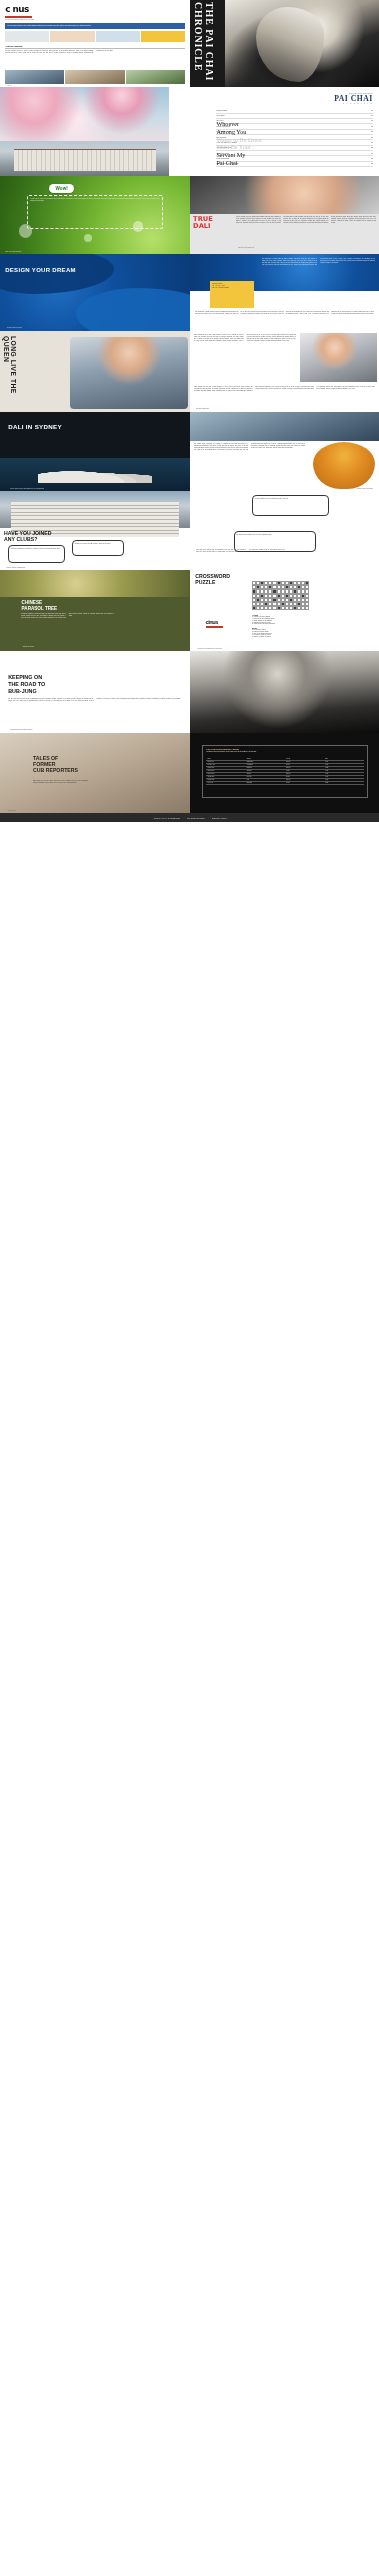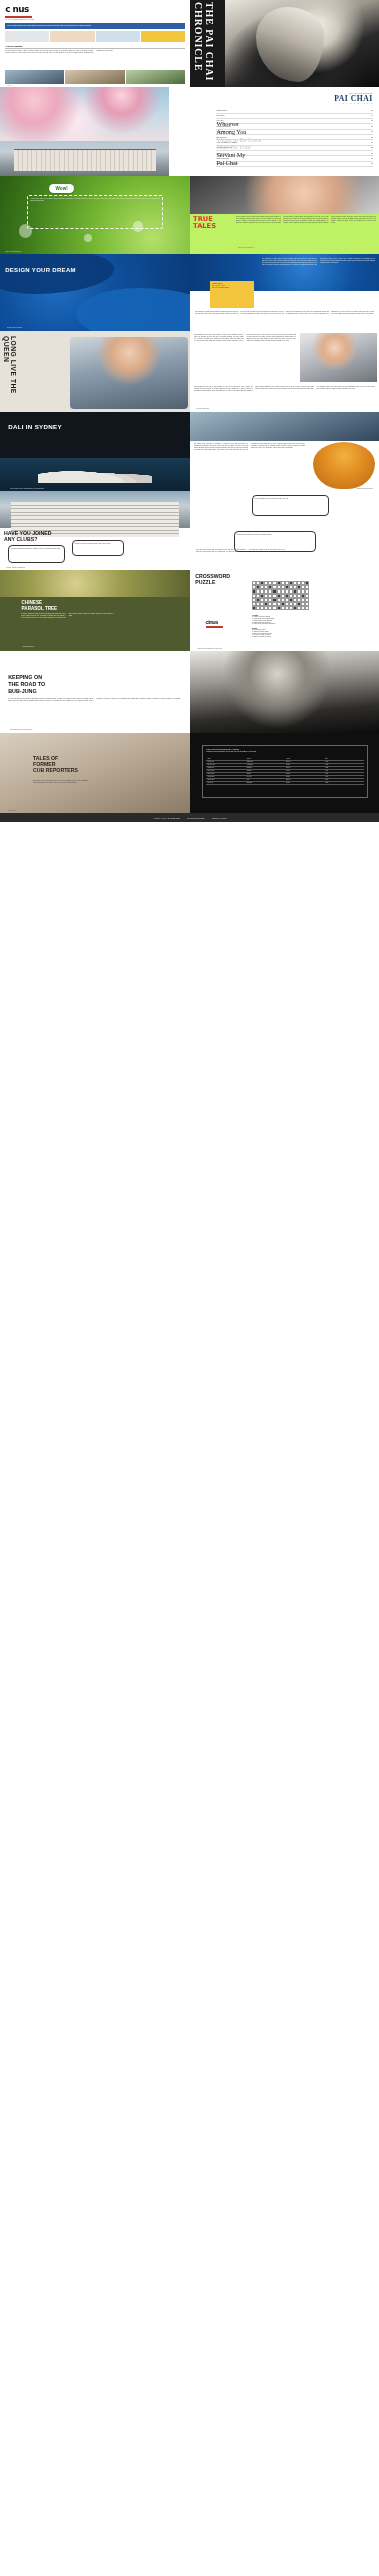--- a/index.html
+++ b/index.html
@@ -126,21 +126,21 @@
   .dew { position:absolute; border-radius:50%; background:rgba(255,255,255,.45); }
   .wow-badge {
     position:absolute; left:26%; top:10%;
     background:#fff; color:#1a7a1a; font-weight:bold; font-size:4.6px;
     padding:2.1px 6.2px; border-radius:6.2px; box-shadow:0 0.5px 1.5px rgba(0,0,0,.3);
   }
   .wow-note {
     position:absolute; left:14%; top:24%; width:72%; height:44%;
     border:0.5px dashed #fff; border-radius:2.1px; padding:2.6px;
   }
-  .s3-right { background:#bef264; position:relative; }
+  .s3-right { background:#e5e5e5; position:relative; }
   .s3-photo {
     height: 38px;
     background:
       radial-gradient(circle at 60% 45%, #f2cdb2 0%, #d6a586 28%, transparent 52%),
       linear-gradient(150deg,#3b3b3b 0%,#6e6e6e 40%,#cfcfcf 100%);
   }
   .truelove {
     position:absolute; left:3.1px; top:40px;
     color:#e03030; font-weight:bold; font-size:6.7px; line-height:1.05;
     font-family:"DejaVu Sans", sans-serif;
@@ -406,21 +406,21 @@
     <div class="wow-badge">Wow!</div>
     <div class="wow-note">
       <div class="tinytext white" style="height:100%;">A single drop of water on a leaf holds a whole world inside it. Look closely at the campus around you and you will find the same thing: small, ordinary moments that reflect something much larger. That is what our reporters went looking for this semester.</div>
     </div>
     <div class="caption white" style="position:absolute;left:3.1px;bottom:1.5px;">Photo by Pai Chai Chronicle</div>
   </div>
   <div class="half s3-right">
     <div class="s3-photo"></div>
     <div class="truelove">
       <div>TRUE</div>
-      <div>TALES</div>
+      <div>DALI</div>
     </div>
     <div class="s3-col">
       <div class="tinytext cols3" style="height:30px;">Love on campus is not only about couples walking under the cherry blossoms. It is the professor who stays late to answer one more question, the senior who shares a textbook, the cleaning staff who greet you every morning. In this feature the Chronicle interviewed twelve members of the Pai Chai community and asked them a single question: what does true love look like to you? Their answers were as varied as the people themselves, but a common thread ran through all of them: true love is attention, repeated daily, without applause. It is showing up when nothing is expected of you and giving more than the minimum. Several interviewees spoke about their families, others about their faith, and a surprising number about the friendships formed during their first year in the dormitory. Whatever the shape it takes, the message from the campus is clear enough.</div>
       <div class="caption">Interview series, pages 8-11</div>
     </div>
   </div>
 </div>
 
 <div class="page spread s4">
   <div class="half s4-left">

